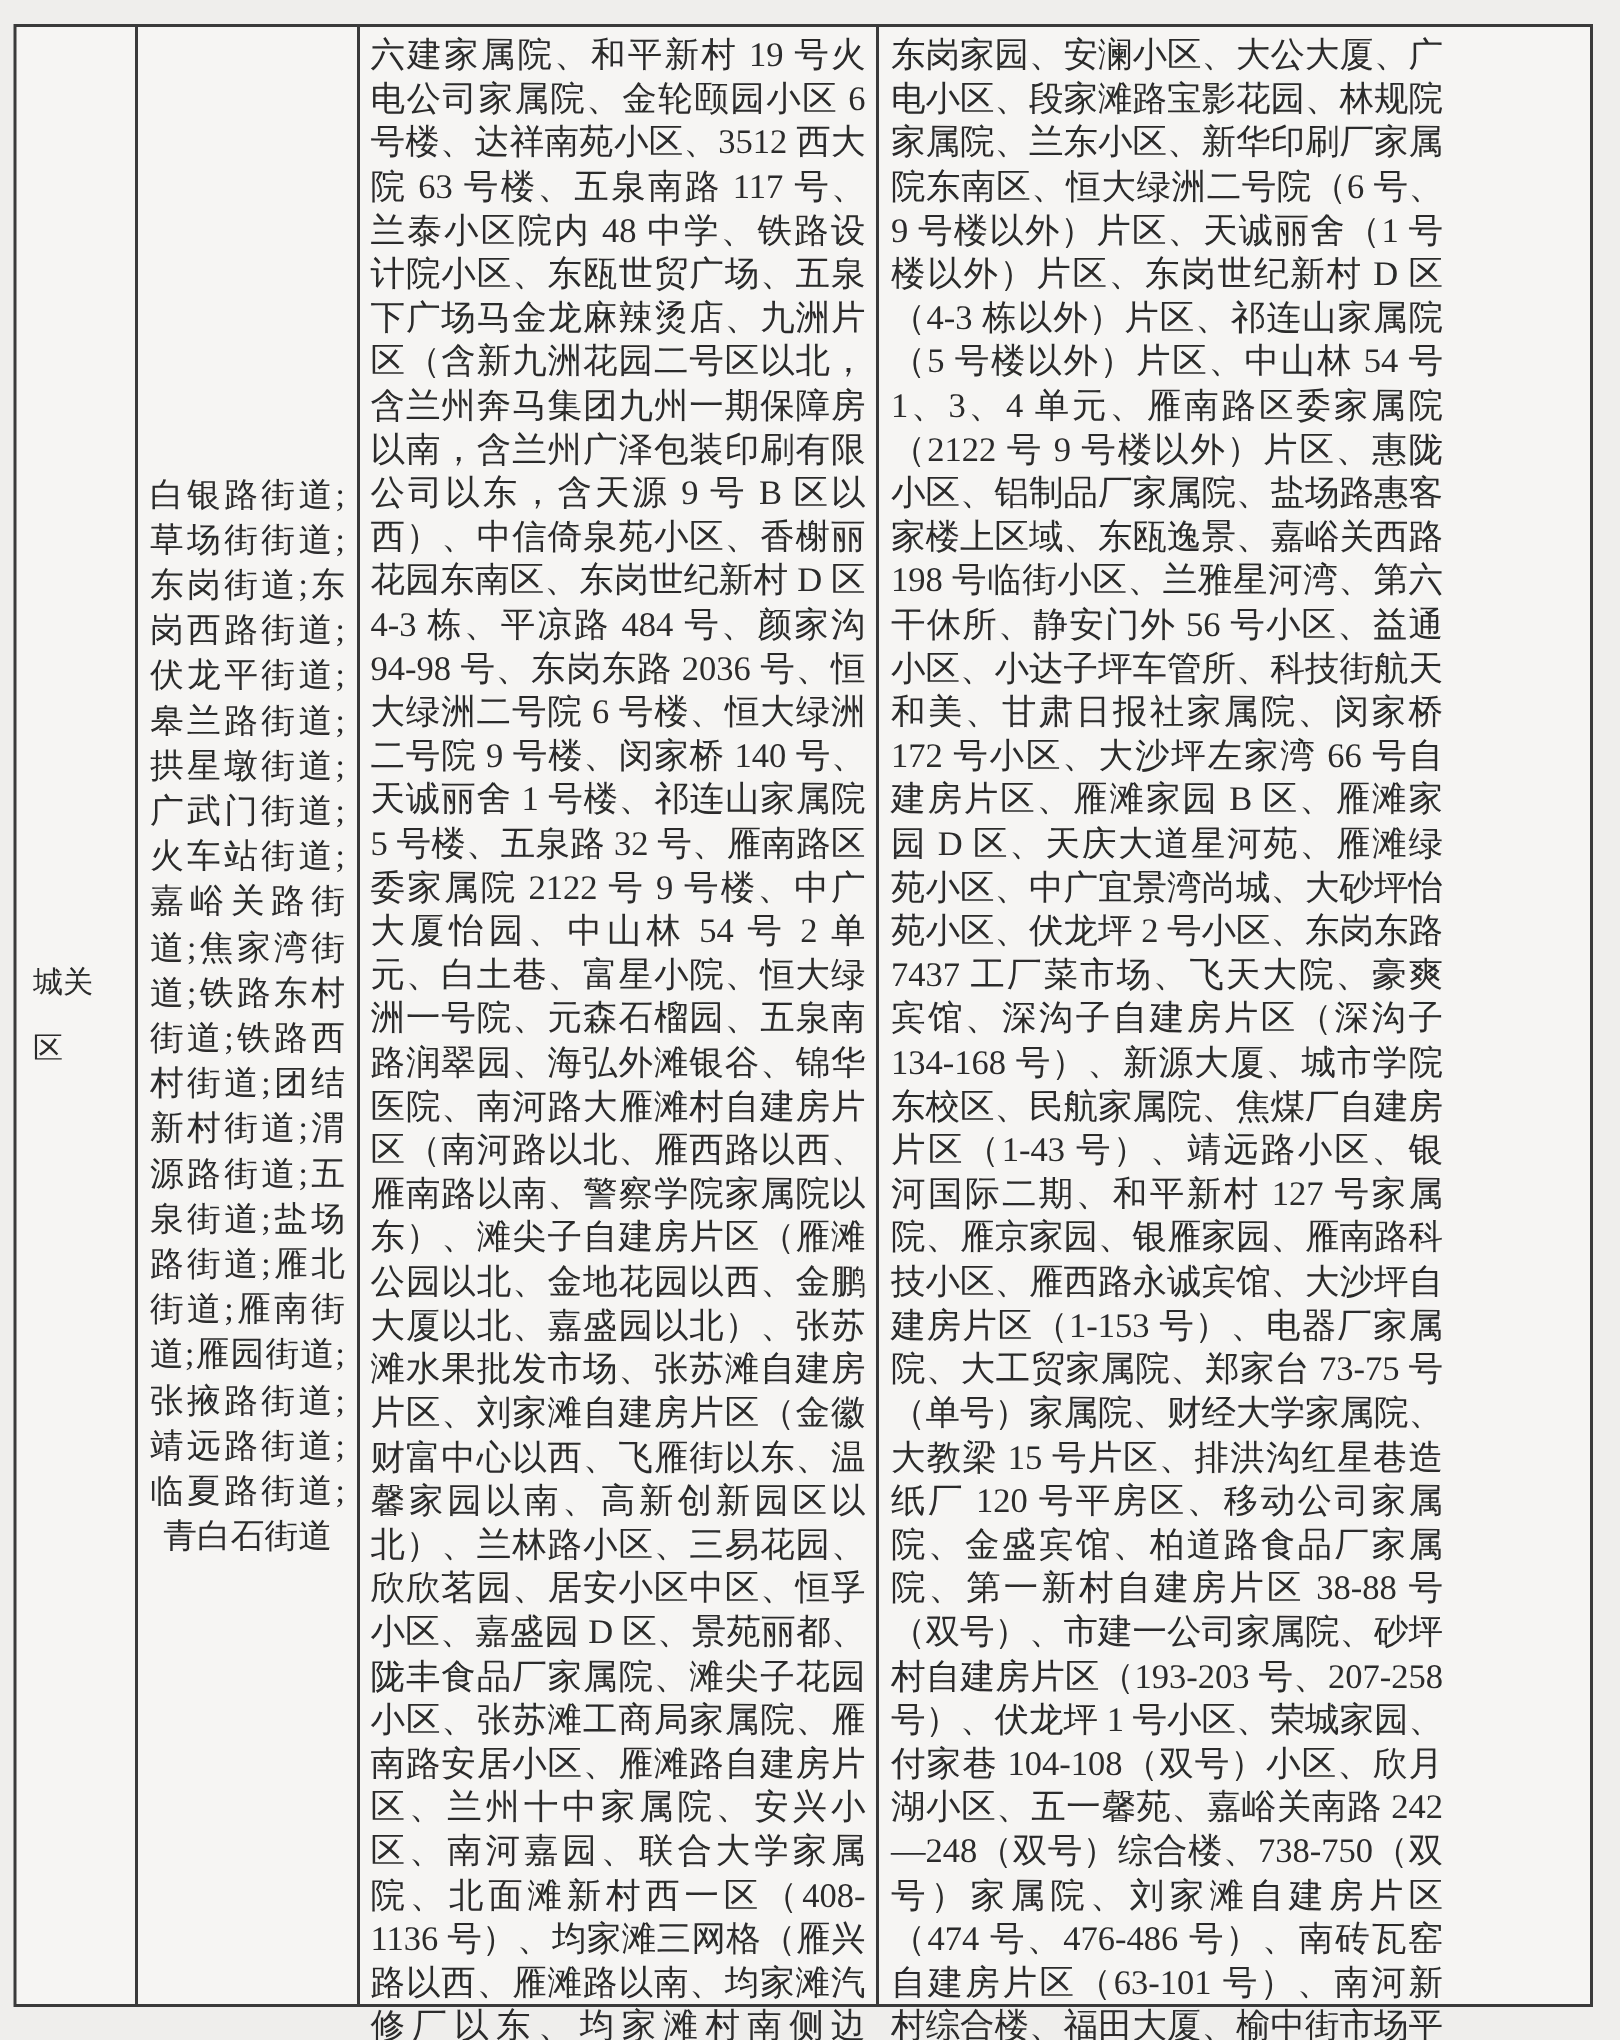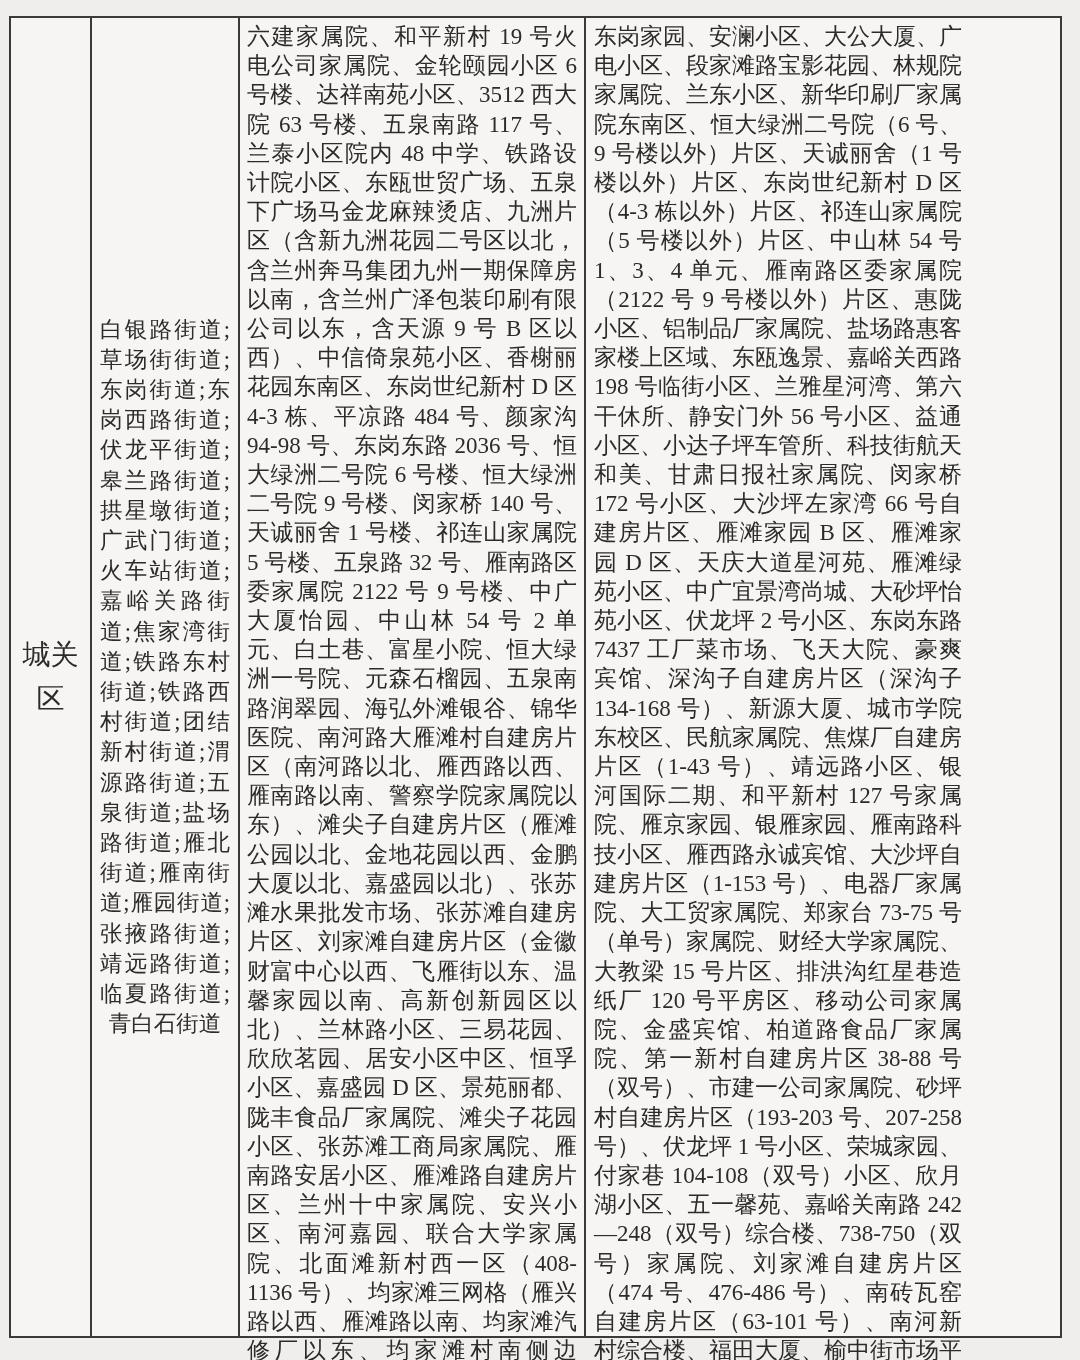--- a/index.html
+++ b/index.html
@@ -33,22 +33,21 @@
     align-items:center;
     text-align:center;
     font-size:25px;
     line-height:44px;
     padding:0 10px;
   }
   .col-district{
     width:81px;
     justify-content:center;
     align-items:center;
-    text-align:center;
-    font-size:28px;
+    font-size:20px;
     line-height:44px;
     padding:0 11px;
   }
   .col-streets{
     width:148px;
     justify-content:center;
     font-size:22.5px;
     line-height:30.2px;
     padding:0 8px;
   }

